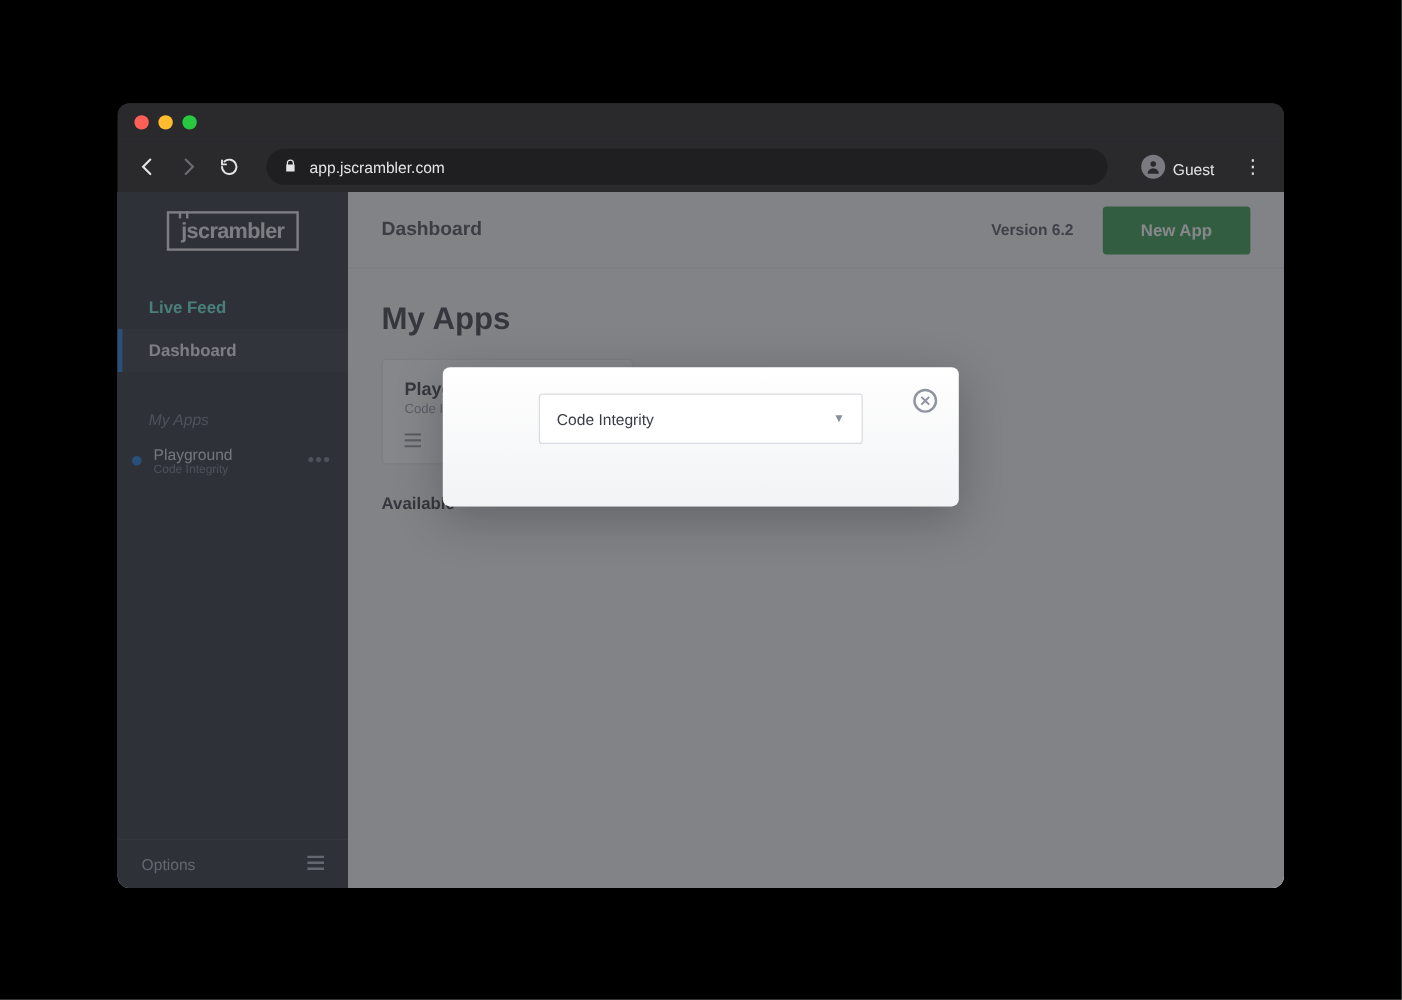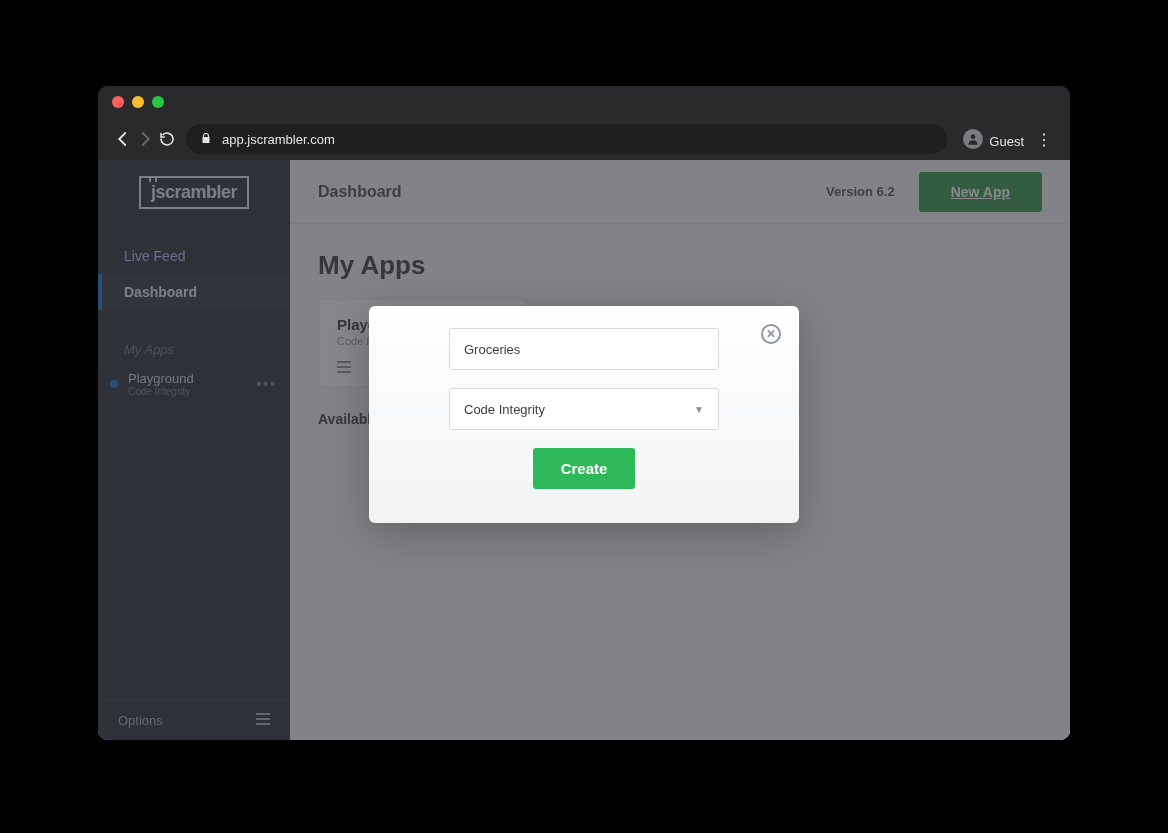--- a/index.html
+++ b/index.html
@@ -3,58 +3,58 @@
   <meta charset="utf-8">
   <style>
     * { margin: 0; padding: 0; box-sizing: border-box; font-family: -apple-system, BlinkMacSystemFont, "Segoe UI", "Helvetica Neue", Arial, sans-serif; }
     body { background: #000; width: 1168px; height: 833px; overflow: hidden; }
     .browser-window { position: absolute; left: 98px; top: 86px; width: 972px; height: 654px; background: #2a2a2d; border-radius: 10px; overflow: hidden; box-shadow: 0 20px 60px rgba(0,0,0,0.5); }
     .titlebar { height: 32px; padding: 0 14px; display: flex; align-items: center; gap: 8px; background: #2a2a2d; }
     .tldot { width: 12px; height: 12px; border-radius: 50%; }
     .tldot.red { background: #ff5f57; }
     .tldot.yellow { background: #febc2e; }
     .tldot.green { background: #28c840; }
-    .addrbar { height: 42px; background: #2a2a2d; display: flex; align-items: center; padding: 0 14px; }
+    .addrbar { height: 42px; background: #2a2a2d; display: flex; align-items: center; padding: 0 14px; gap: 12px; }
     .nav-btn { width: 22px; height: 22px; display: flex; align-items: center; justify-content: center; color: #e4e4e5; cursor: pointer; }
     .nav-btn.dim { color: #6b6b70; }
     .url-pill { flex: 1; height: 30px; background: #1f1f22; border-radius: 16px; display: flex; align-items: center; padding: 0 14px; gap: 10px; margin: 0 8px; }
     .lock-ic { color: #e4e4e5; font-size: 12px; }
     .url-text { color: #e4e4e5; font-size: 13px; }
     .guest-chip { display: flex; align-items: flex-end; gap: 6px; color: #e4e4e5; font-size: 13px; padding: 4px 8px; border-radius: 14px; }
     .avatar-ic { width: 20px; height: 20px; background: #7a7a80; border-radius: 50%; display: flex; align-items: center; justify-content: center; }
     .menu-dots { color: #e4e4e5; font-size: 16px; padding: 0 4px; cursor: pointer; }
 
     .app-viewport { position: relative; height: calc(100% - 74px); display: flex; background: #f3f3f3; }
 
     .sidebar { width: 192px; background: #1c1e25; display: flex; flex-direction: column; color: #c3c7d1; }
     .logo-box { height: 64px; display: flex; align-items: center; justify-content: center; }
     .logo { border: 2px solid #e8e8ec; padding: 4px 10px; font-size: 18px; font-weight: 700; color: #e8e8ec; letter-spacing: -0.5px; position: relative; }
     .logo::before { content: ""; position: absolute; top: -2px; left: 8px; width: 2px; height: 6px; background: #e8e8ec; }
     .logo::after { content: ""; position: absolute; top: -2px; left: 14px; width: 2px; height: 6px; background: #e8e8ec; }
     .sb-section { padding: 14px 0; }
     .sb-item { padding: 10px 26px; font-size: 14px; font-style: italic; color: #7f8491; cursor: pointer; }
-    .sb-item.bold { font-style: normal; font-weight: 400; color: #c4b5fd; position: relative; }
+    .sb-item.bold { font-style: normal; font-weight: 700; color: #5eead4; position: relative; }
     .sb-item.active { font-style: normal; font-weight: 700; color: #e6e8ee; position: relative; background:#242731;}
     .sb-item.active::before { content: ""; position: absolute; left: 0; top: 0; bottom: 0; width: 4px; background: #0a6ed1; }
     .sb-label { padding: 18px 26px 8px; font-size: 13px; font-style: italic; color: #6c7180; }
     .sb-app-row { display: flex; align-items: center; padding: 6px 10px 6px 12px; gap: 10px; cursor: pointer; }
     .sb-app-dot { width: 8px; height: 8px; border-radius: 50%; background: #0a6ed1; border: 2px solid #0a6ed1; }
     .sb-app-col { flex: 1; }
     .sb-app-name { font-size: 13px; color: #cfd3dc; }
     .sb-app-sub { font-size: 10px; color: #6c7180; }
     .sb-app-dots { color: #6c7180; font-size: 16px; letter-spacing: 1px; padding: 0 4px; }
     .sb-footer { margin-top: auto; padding: 12px 20px; font-size: 13px; color: #a6aab5; display: flex; align-items: center; justify-content: space-between; border-top: 1px solid #2a2d36; }
     .hamburger { font-size: 14px; color: #a6aab5; }
 
     .main { flex: 1; display: flex; flex-direction: column; background: #f3f3f3; }
     .topbar { height: 64px; display: flex; align-items: center; padding: 0 28px; border-bottom: 1px solid #e1e2e6; }
     .top-title { font-size: 16px; font-weight: 700; color: #3a3d44; }
     .top-spacer { flex: 1; }
     .top-ver { font-size: 13px; font-weight: 700; color: #424651; margin-right: 24px; margin-left: 12px; }
-    .btn-green { background: #24913d; color: #fff; font-size: 14px; font-weight: 700; padding: 12px 32px; border-radius: 3px; border: none; cursor: pointer; text-decoration: underline; }
+    .btn-green { background: #24913d; color: #fff; font-size: 14px; font-weight: 700; padding: 12px 32px; border-radius: 3px; border: none; cursor: pointer; }
     .content { padding: 26px 28px; }
     .h-apps { font-size: 26px; font-weight: 700; color: #2c2f36; margin-bottom: 18px; }
     .card { background: #fff; border: 1px solid #e5e6ea; border-radius: 4px; padding: 16px 18px 10px; width: 210px; }
     .card-title { font-size: 15px; font-weight: 700; color: #2c2f36; }
     .card-sub { font-size: 11px; color: #9398a3; margin-top: 2px; }
     .card-icon { margin-top: 14px; color: #8b8f99; font-size: 13px; }
     .avail { font-size: 14px; font-weight: 700; color: #2c2f36; margin-top: 24px; }
 
     .overlay { position: absolute; inset: 0; background: rgba(60,62,68,0.62); display: flex; align-items: flex-start; justify-content: center; padding-top: 146px; }
     .modal { width: 430px; background: linear-gradient(180deg,#ffffff,#f2f3f5); border-radius: 6px; box-shadow: 0 10px 40px rgba(0,0,0,0.25); padding: 22px 28px 34px; position: relative; }
@@ -166,25 +166,19 @@
         <div class="avail">Available</div>
       </div>
     </div>
 
     <div class="overlay">
       <div class="modal">
         <div class="modal-close">
           <span>✕</span>
         </div>
         <div class="modal-field">
-          <input type="text" value="Groceries" style="">
-        </div>
-        <div class="modal-field">
           <span class="sel-text">Code Integrity</span>
           <span class="caret">▼</span>
-        </div>
-        <div class="modal-actions">
-          <button class="btn-create">Create</button>
         </div>
       </div>
     </div>
   </div>
 </div>
 
 </body></html>

